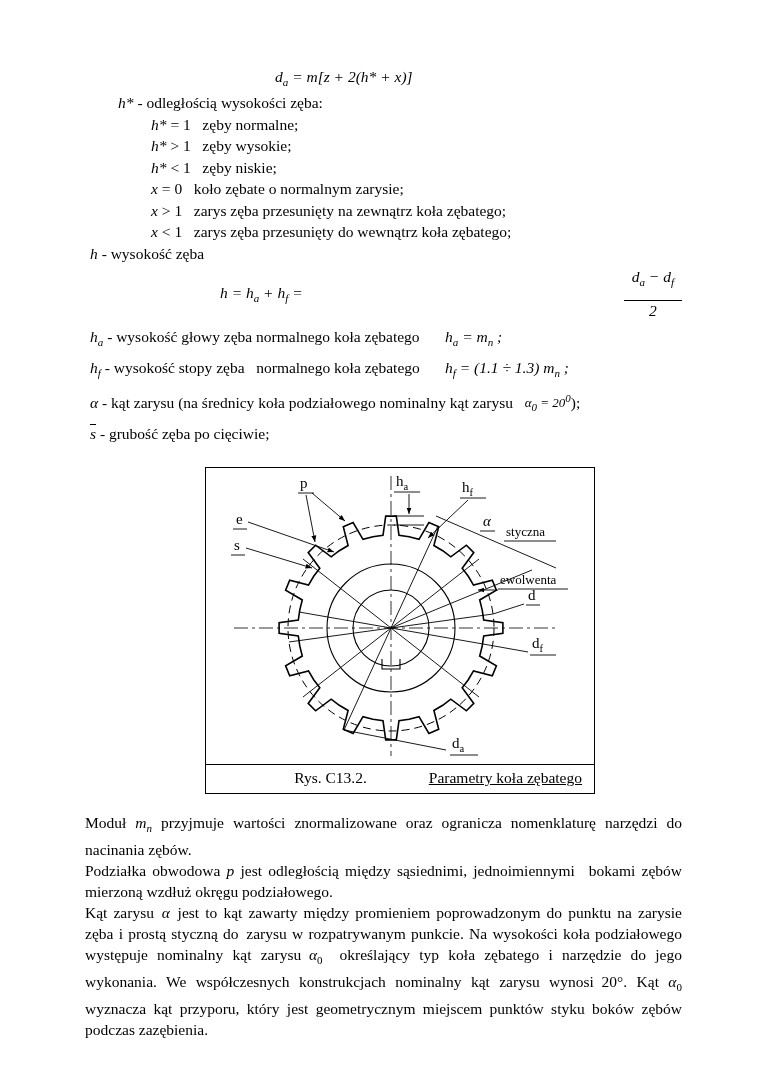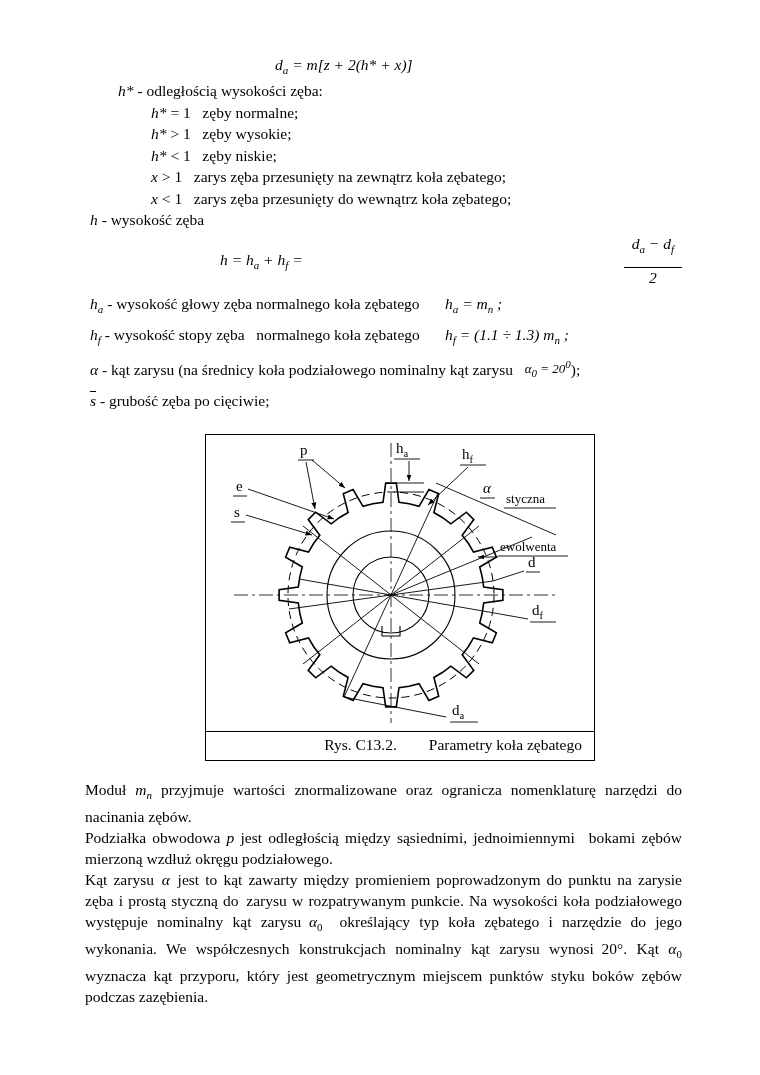--- a/index.html
+++ b/index.html
@@ -9,36 +9,36 @@
     background: #fff; color: #000;
     font-family: "Liberation Serif", "DejaVu Serif", serif;
     font-size: 15.5px; position: relative;
     padding: 56px 78px 20px 85px;
   }
   .it { font-style: italic; }
   sub, sup { font-size: 11px; }
   .line { line-height: 21.5px; }
   .lvl1 { margin-left: 33px; }
   .lvl2 { margin-left: 66px; }
-  .formula-da { margin: 0 0 4px 190px; font-style: italic; }
+  .formula-da { margin: 12px 0 4px 190px; font-style: italic; }
   .formula-h {
     margin: 6px 0 6px 135px; font-style: italic;
     display: flex; align-items: center; height: 48px; justify-content: space-between;
   }
   .frac { display: inline-block; text-align: center; vertical-align: middle; margin-left: 5px; }
   .frac .num { display: block; padding: 0 8px 12px; border-bottom: 1.3px solid #000; }
   .frac .den { display: block; padding-top: 1px; }
   .sp .line { line-height: 26px; position: relative; margin-left: 5px; }
   .tail { position: absolute; left: 355px; top: 0; }
   .ovl { font-style: italic; text-decoration: overline; }
   .small-eq { font-size: 13px; position: relative; top: -2px; }
   .fig { width: 390px; margin: 20px 0 0 120px; border: 1.8px solid #000; background: #fff; }
   .fig-drawing { padding: 0; }
   .fig-caption { border-top: 1.8px solid #000; padding: 4px 12px 6px; display: flex; justify-content: flex-end; }
-  .fig-caption .cap-text { margin-left: 32px; }
+  .fig-caption .cap-text { margin-left: 62px; text-decoration: underline; }
   .paras { margin-top: 18px; }
   .paras p { text-align: justify; margin: 0; line-height: 21px; }
   svg text { font-family: "Liberation Serif", "DejaVu Serif", serif; fill: #000; }
   .lbl { font-size: 15px; }
   .lbl-sm { font-size: 13px; }
   .sub-t { font-size: 10.5px; }
   .thin { stroke: #000; stroke-width: 0.9; fill: none; }
   .gear { stroke: #000; stroke-width: 1.6; fill: none; }
   .dash { stroke: #000; stroke-width: 1; fill: none; stroke-dasharray: 8 5; }
   .cl { stroke: #000; stroke-width: 0.8; fill: none; stroke-dasharray: 14 4 3 4; }
@@ -61,20 +61,24 @@
   </div>
   <div class="line lvl2">
     <span class="it">h*</span>
     <span>&gt; 1  zęby wysokie;</span>
   </div>
   <div class="line lvl2">
     <span class="it">h*</span>
     <span>&lt; 1  zęby niskie;</span>
   </div>
 
+  <div class="line lvl2">
+    <span class="it">x</span>
+    <span>= 0  koło zębate o normalnym zarysie;</span>
+  </div>
   <div class="line lvl2">
     <span class="it">x</span>
     <span>&gt; 1  zarys zęba przesunięty na zewnątrz koła zębatego;</span>
   </div>
   <div class="line lvl2">
     <span class="it">x</span>
     <span>&lt; 1  zarys zęba przesunięty do wewnątrz koła zębatego;</span>
   </div>
 
   <div class="line" style="margin-left:5px">

